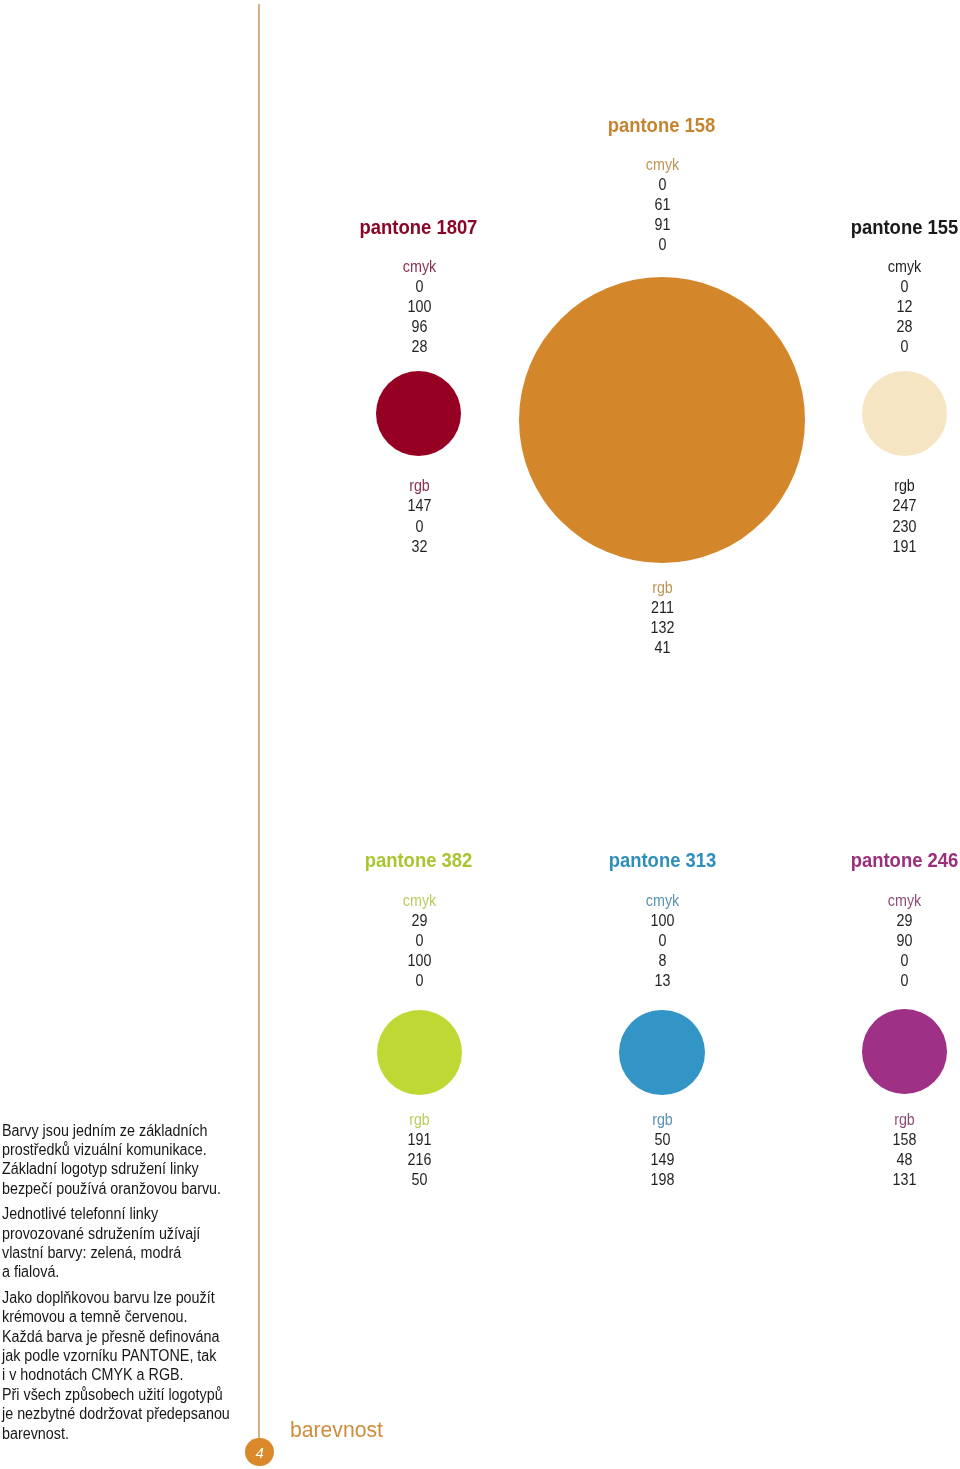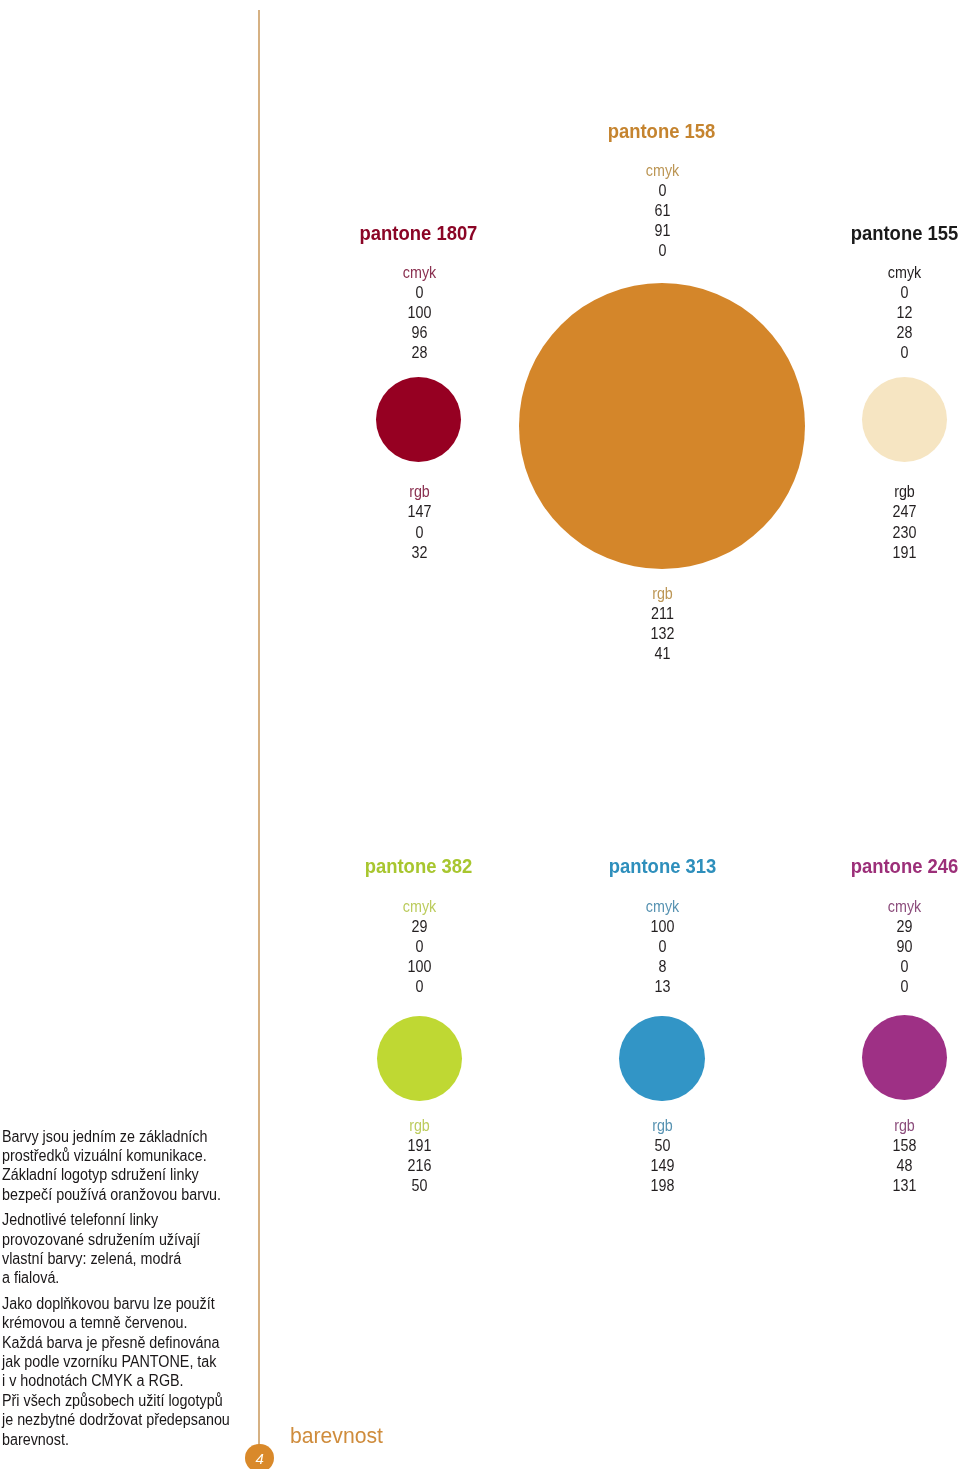--- a/index.html
+++ b/index.html
@@ -1,21 +1,21 @@
 <!DOCTYPE html>
 <html><head>
 <meta charset="utf-8">
 <style>
   html, body { margin:0; padding:0; background:#ffffff; }
   body {
     width:960px; height:1469px; position:relative;
     font-family:"Liberation Sans", sans-serif;
     overflow:hidden;
   }
-  .page { position:absolute; left:0; top:10px; width:960px; height:1138px; background:#fff; }
+  .page { position:absolute; left:0; top:4px; width:960px; height:1138px; background:#fff; }
 
   
   .spine {
     position:absolute; left:258.35px; top:0; width:1.5px; height:1434.5px;
     background:#D6B183;
   }
   .pagenum {
     position:absolute; left:245.4px; top:1433.6px; width:28.4px; height:28.4px;
     border-radius:50%; background:#D9892A;
     color:#FFFDF6; font-size:15px; line-height:30.4px; text-align:center;

